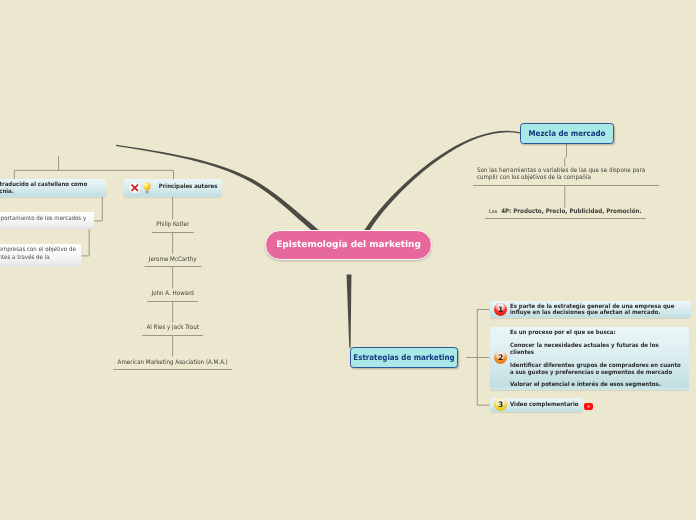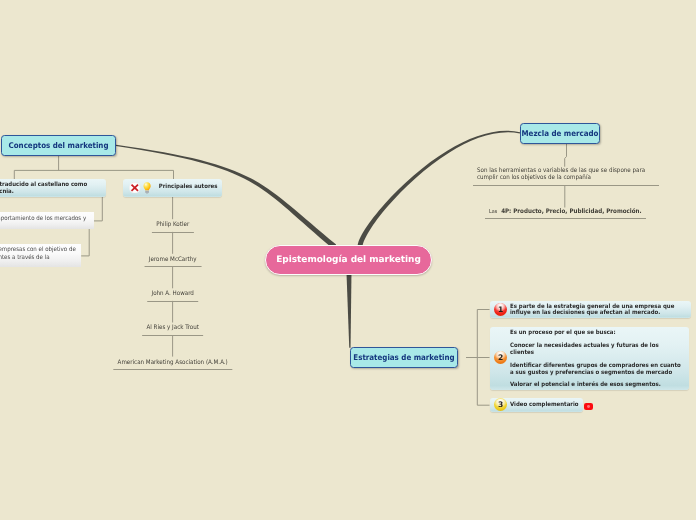--- a/index.html
+++ b/index.html
@@ -89,25 +89,24 @@
     <g stroke="#9a9786" stroke-width="1" fill="none">
       <path d="M566.5,143.5 L566.5,156.6 L564.7,158.4 L564.7,166.7"></path>
       <path d="M564.8,185.4 L564.8,207.5"></path>
     </g>
 
     <g stroke="#9a9786" stroke-width="1" fill="none">
       <path d="M466,357.5 L477.3,357.5 M477.3,309.5 L477.3,405.2 M477.3,309.5 L489.5,309.5 M477.3,357.5 L489.5,357.5 M477.3,405.2 L489.5,405.2"></path>
     </g>
   </svg>
 
-  <div class="node central" style="left:265.2px;top:245.0px;width:166.7px;height:30.0px;border-radius:15px;">Epistemología del marketing</div>
-
-  <div class="node mainnode" style="left:1px;top:135px;width:115px;height:21px;">Conceptos del marketing</div>
-
-  <div class="node mainnode" style="left:520px;top:123px;width:80px;height:21px;">Mezcla de mercado</div>
+  <div class="node central" style="left:265.2px;top:230px;width:166.7px;height:30.0px;border-radius:15px;">Epistemología del marketing</div>
+
+
+  <div class="node mainnode" style="left:520px;top:123px;width:94px;height:21px;">Mezcla de mercado</div>
 
   <div class="node mainnode" style="left:350px;top:347px;width:108px;height:21px;">Estrategias de marketing</div>
 
   <div class="node softbox" style="left:-38.4px;top:179px;width:144.7px;height:17.8px;padding:3.3px 5px 0 5px;">
     <div>Marketing traducido al castellano como</div>
     <div>mercadotecnia.</div>
   </div>
 
   <div class="node graybox" style="left:-44.7px;top:211.6px;width:138.2px;height:17px;padding:3.8px 7px 0 5px;">
     <div>Estudia el comportamiento de los mercados y</div>

